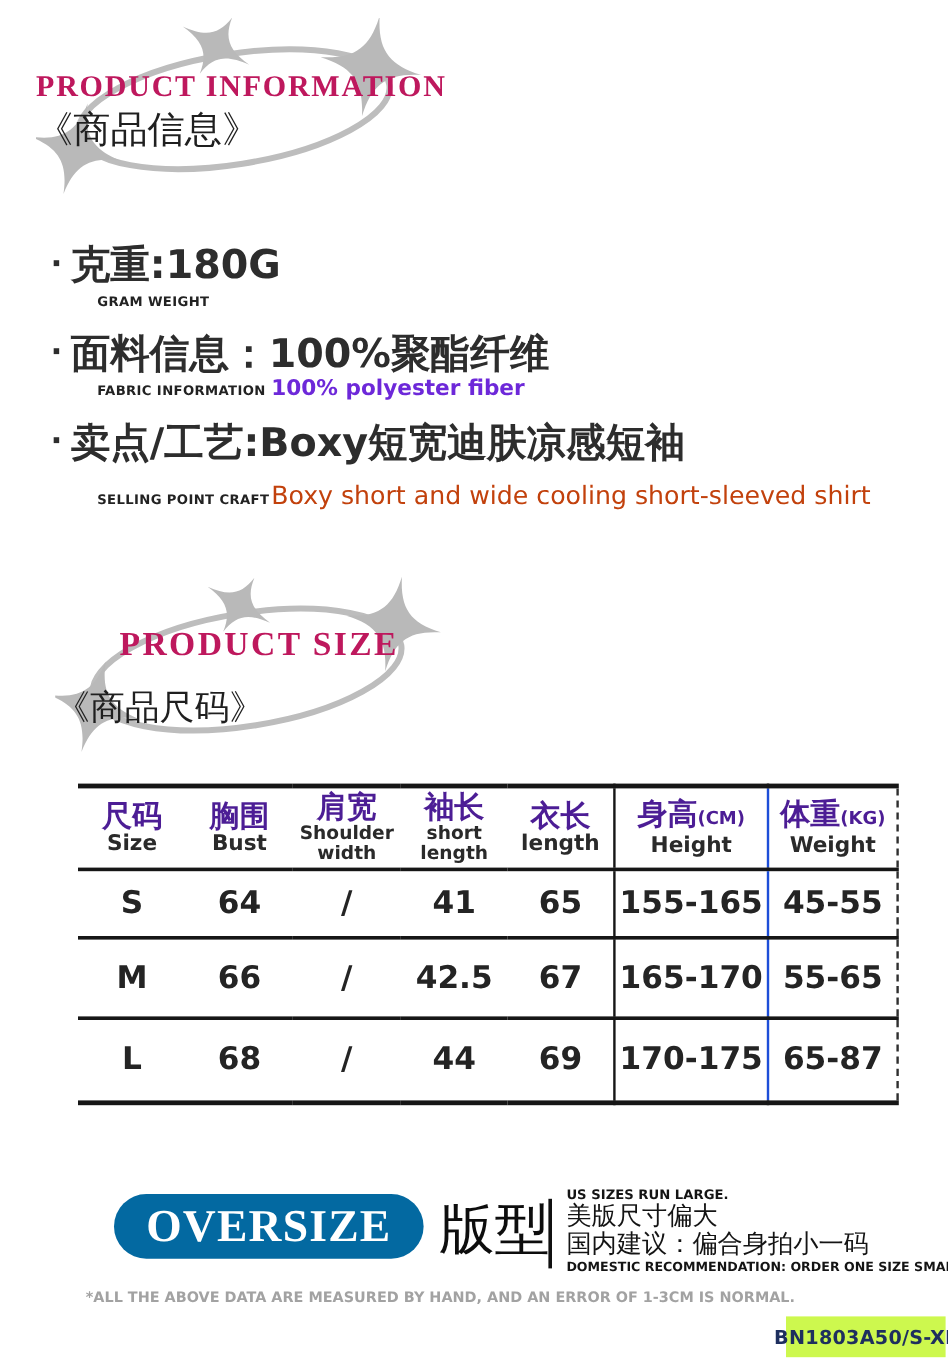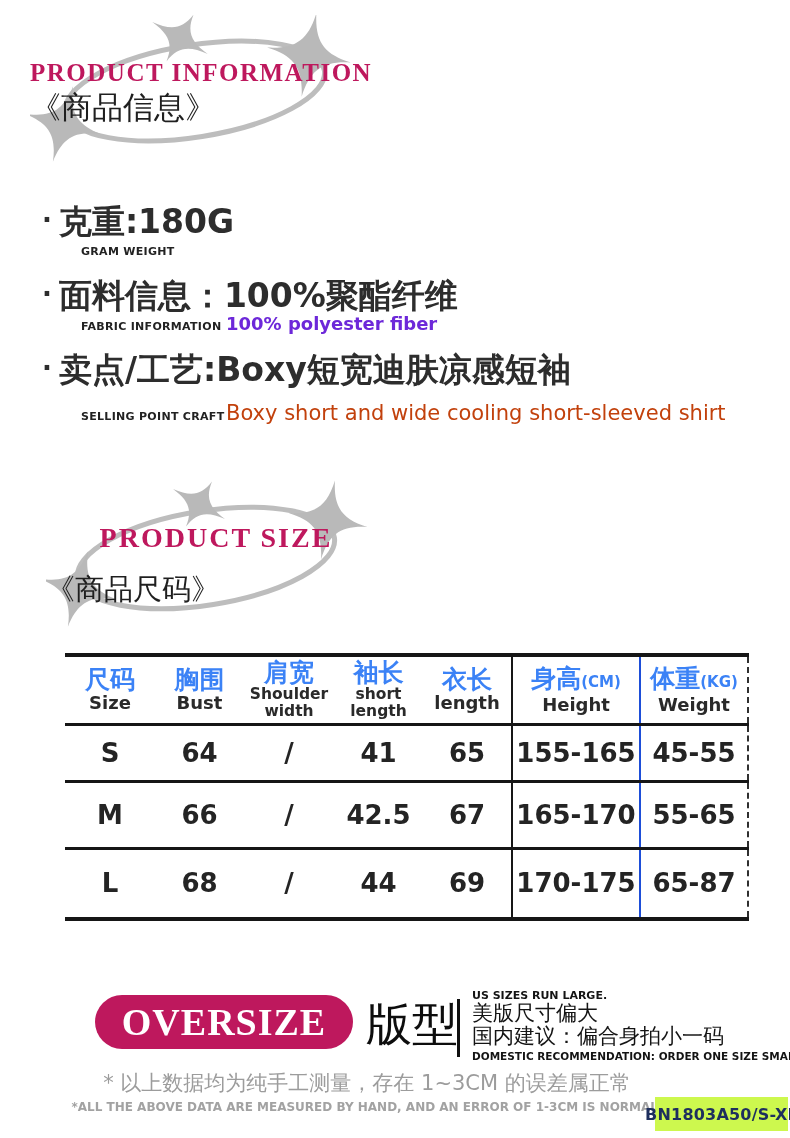--- a/index.html
+++ b/index.html
@@ -63,30 +63,30 @@
   .size-table tbody tr:last-child{border-bottom:4px solid #161616;}
   .size-table th,.size-table td{
     padding:0;text-align:center;vertical-align:middle;overflow:hidden;
   }
   .size-table .v-col{border-left:2px solid #161616;border-right:2px solid #1d4ed8;}
   .size-table thead tr{height:69px;}
   .size-table tbody tr:nth-child(1){height:57px;}
   .size-table tbody tr:nth-child(2){height:67px;}
   .size-table tbody tr:nth-child(3){height:71px;}
   .size-table tbody tr:nth-child(4){height:64px;}
-  .th-cn{font-size:25px;font-weight:700;color:#3b82f6;line-height:26px;}
+  .th-cn{font-size:25px;font-weight:700;color:#4c1d95;line-height:26px;}
   .th-unit{font-size:15px;font-weight:700;}
   .th-en{font-size:18px;font-weight:600;color:#2a2a2a;line-height:19px;}
   .th-en.small{font-size:15.5px;line-height:17px;}
   .size-table td{font-size:26px;font-weight:700;color:#242424;}
 
   
   .oversize-badge{
     position:absolute;left:95px;top:995px;width:258px;height:54px;
-    background:#be185d;border-radius:27px;
+    background:#0369a1;border-radius:27px;
     display:flex;align-items:center;justify-content:center;
     font-family:"Liberation Serif","DejaVu Serif",serif;
     font-weight:bold;font-size:38px;color:#ffffff;letter-spacing:1px;
   }
   .fit-cn{
     position:absolute;left:366px;top:996px;
     font-size:46px;font-weight:500;color:#0d0d0d;line-height:56px;white-space:nowrap;
   }
   .fit-divider{
     position:absolute;left:457px;top:999px;width:3px;height:58px;background:#101010;
@@ -234,17 +234,16 @@
 <div class="fit-cn">版型</div>
 <div class="fit-divider"></div>
 <div class="fit-notes">
   <div class="fit-note-en">US SIZES RUN LARGE.</div>
   <div class="fit-note-cn">美版尺寸偏大</div>
   <div class="fit-note-cn">国内建议：偏合身拍小一码</div>
   <div class="fit-note-en bottom">DOMESTIC RECOMMENDATION: ORDER ONE SIZE SMALLER</div>
 </div>
 
 <div class="footnote">
-  <div class="footnote-cn">* 以上数据均为纯手工测量，存在 1~3CM 的误差属正常</div>
   <div class="footnote-en">*ALL THE ABOVE DATA ARE MEASURED BY HAND, AND AN ERROR OF 1-3CM IS NORMAL.</div>
 </div>
 
 <div class="sku-badge">BN1803A50/S-XL</div>
 
 </body></html>

